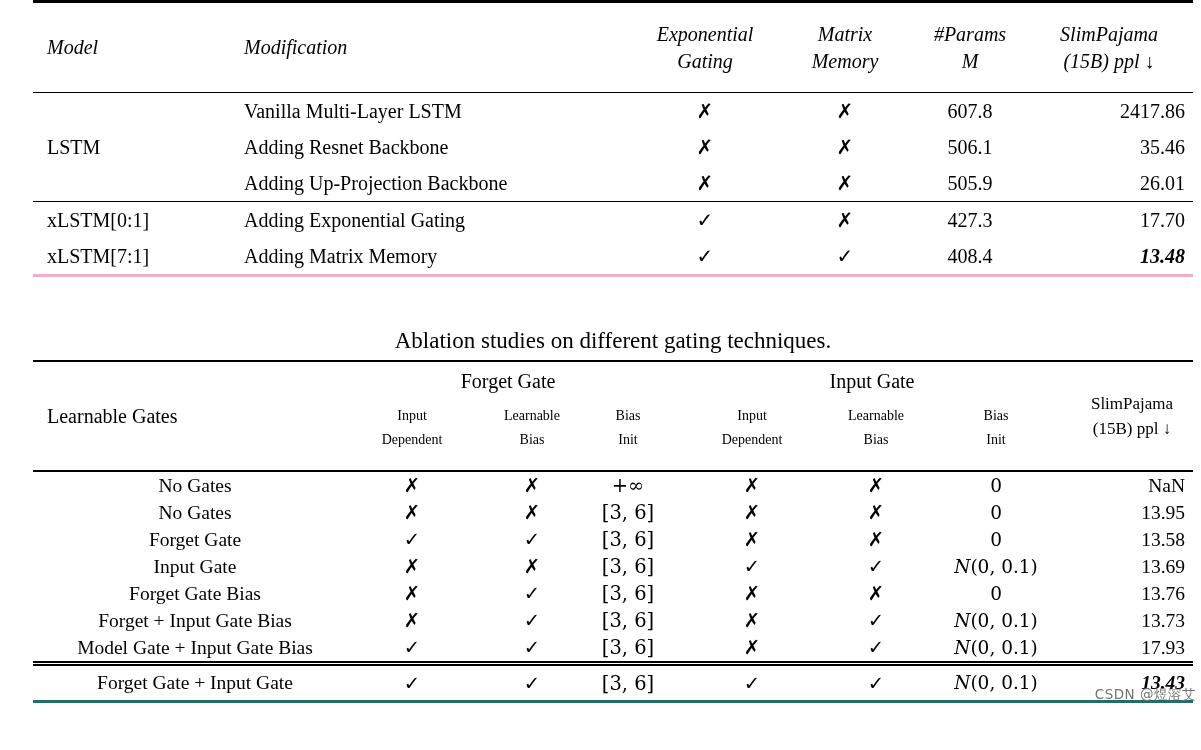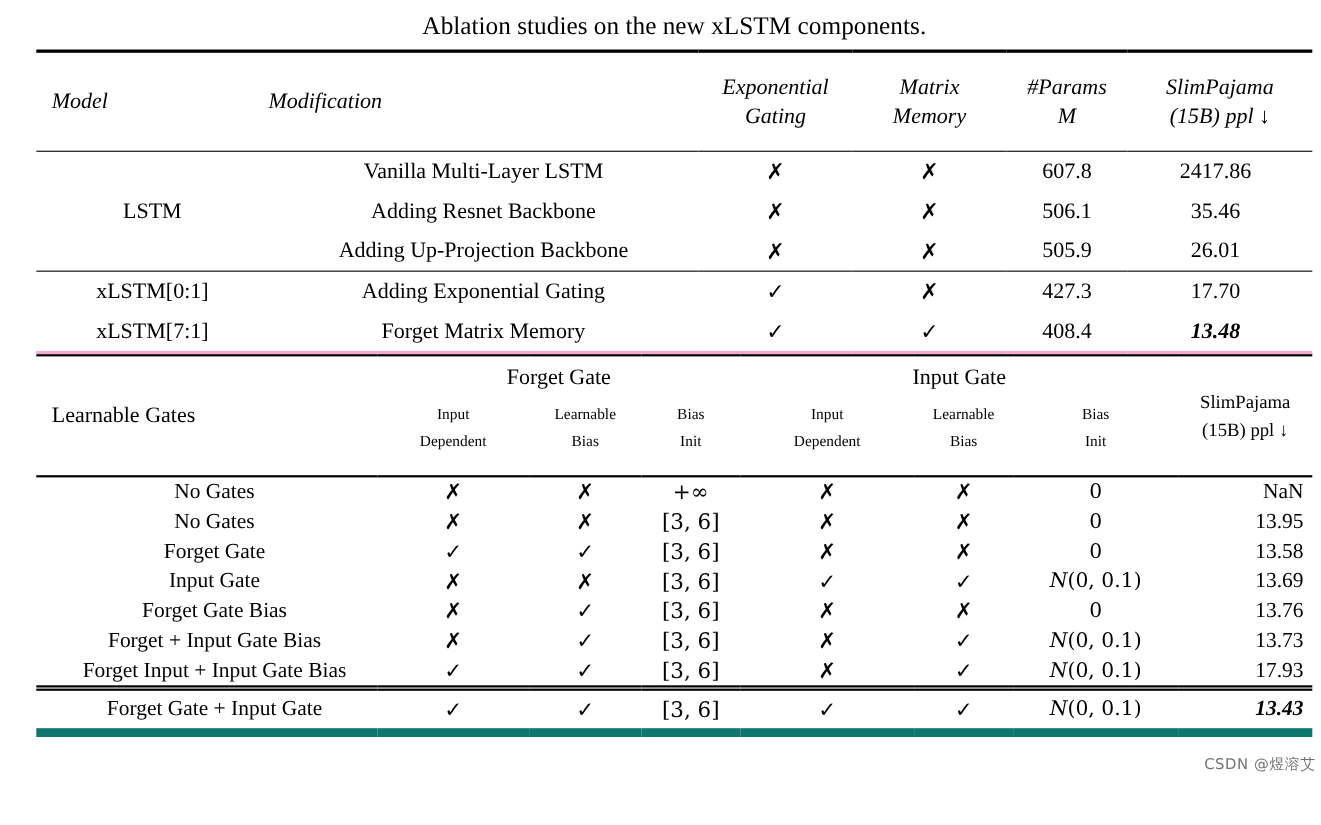--- a/index.html
+++ b/index.html
@@ -21,54 +21,53 @@
   th, td { padding:0; margin:0; font-weight:normal; overflow:hidden; }
   .pre { white-space:pre-line; }
   .left { text-align:left; padding-left:14px; }
   .center { text-align:center; }
   .right { text-align:right; padding-right:8px; }
   .bold { font-weight:bold;font-style:italic; }
 
   
   .t1 thead tr { border-top:3px solid #000; border-bottom:1.5px solid #000;font-style:italic; }
   .t1 thead th { height:89px; font-size:20px; vertical-align:middle; line-height:27px; }
-  .t1 tbody td { height:36px; font-size:20px; vertical-align:middle;text-align:center; }
+  .t1 tbody td { height:36px; font-size:20px; vertical-align:middle; }
   .t1 .body1 { border-bottom:1.5px solid #000; }
   .t1 .body2 { border-bottom:3px solid #f9a8d4; }
 
   .mark {
     font-family:"DejaVu Sans", sans-serif;
     font-weight:bold; font-size:17px;
   }
   .math { font-family:"DejaVu Serif", serif; font-size:18.5px; }
   .cal  { font-family:"DejaVu Serif", serif; font-style:italic; font-size:18.5px; }
 
   
   .t2 thead { border-top:2.5px solid #000; border-bottom:2px solid #000; }
   .t2 .gh th { height:38px; font-size:20px; vertical-align:middle; }
   .t2 .sh th { height:66px; font-size:14px; line-height:24px; vertical-align:top; padding-top:4px; }
   .t2 th.rs  { vertical-align:middle; padding-top:0; }
   .t2 th.ppl-h { font-size:17px; line-height:25px; }
   .t2 .body1 td { height:27px; font-size:19.5px; vertical-align:middle; }
   .t2 .body1 { border-bottom:none; }
-  .t2 .final tr { border-top:5px double #000; border-bottom:8px solid #0f766e; }
+  .t2 .final tr { border-top:5px double #000; border-bottom:3px solid #0f766e; }
   .t2 .final td { height:34px; font-size:19.5px; vertical-align:middle; }
   .t2 td.name { text-align:center; padding-left:14px; }
 
   .watermark {
     position:absolute; top:686px; right:5px;
     font-family:"DejaVu Sans", sans-serif;
     font-size:13.5px; color:#737373; letter-spacing:0.5px;
   }
 </style>
 </head>
 <body>
 
 <div class="wrap">
-  <div class="tbl-title t1-title">Ablation studies on the new xLSTM components.</div>
 
   <table class="t1">
     <colgroup>
       <col style="width:197px">
         <col style="width:405px">
         <col style="width:140px">
       <col style="width:140px">
         <col style="width:110px">
         <col style="width:168px">
     </colgroup>
@@ -114,31 +113,32 @@
       <tr>
         <td class="left">xLSTM[0:1]</td>
         <td class="left">Adding Exponential Gating</td>
         <td class="center mark">✓</td>
         <td class="center mark">✗</td>
         <td class="center">427.3</td>
         <td class="right">17.70</td>
       </tr>
       <tr>
         <td class="left">xLSTM[7:1]</td>
-        <td class="left">Forget Matrix Memory</td>
+        <td class="left">Adding Matrix Memory</td>
         <td class="center mark">✓</td>
         <td class="center mark">✓</td>
         <td class="center">408.4</td>
         <td class="right bold">13.48</td>
       </tr>
     </tbody>
   </table>
 </div>
 
 <div class="wrap">
+  <div class="tbl-title t2-title">Ablation studies on different gating techniques.</div>
 
   <table class="t2">
     <colgroup>
       <col style="width:310px">
         <col style="width:138px">
         <col style="width:102px">
         <col style="width:90px">
       <col style="width:158px">
         <col style="width:90px">
         <col style="width:150px">
@@ -222,21 +222,21 @@
         <td class="name">Forget + Input Gate Bias</td>
         <td class="center mark">✗</td>
         <td class="center mark">✓</td>
         <td class="center math">[3, 6]</td>
         <td class="center mark">✗</td>
         <td class="center mark">✓</td>
         <td class="center"><span class="cal">N</span><span class="math">(0, 0.1)</span></td>
         <td class="right">13.73</td>
       </tr>
       <tr>
-        <td class="name">Forget Input + Input Gate Bias</td>
+        <td class="name">Model Gate + Input Gate Bias</td>
         <td class="center mark">✓</td>
         <td class="center mark">✓</td>
         <td class="center math">[3, 6]</td>
         <td class="center mark">✗</td>
         <td class="center mark">✓</td>
         <td class="center"><span class="cal">N</span><span class="math">(0, 0.1)</span></td>
         <td class="right">17.93</td>
       </tr>
     </tbody>
     <tbody class="final">

